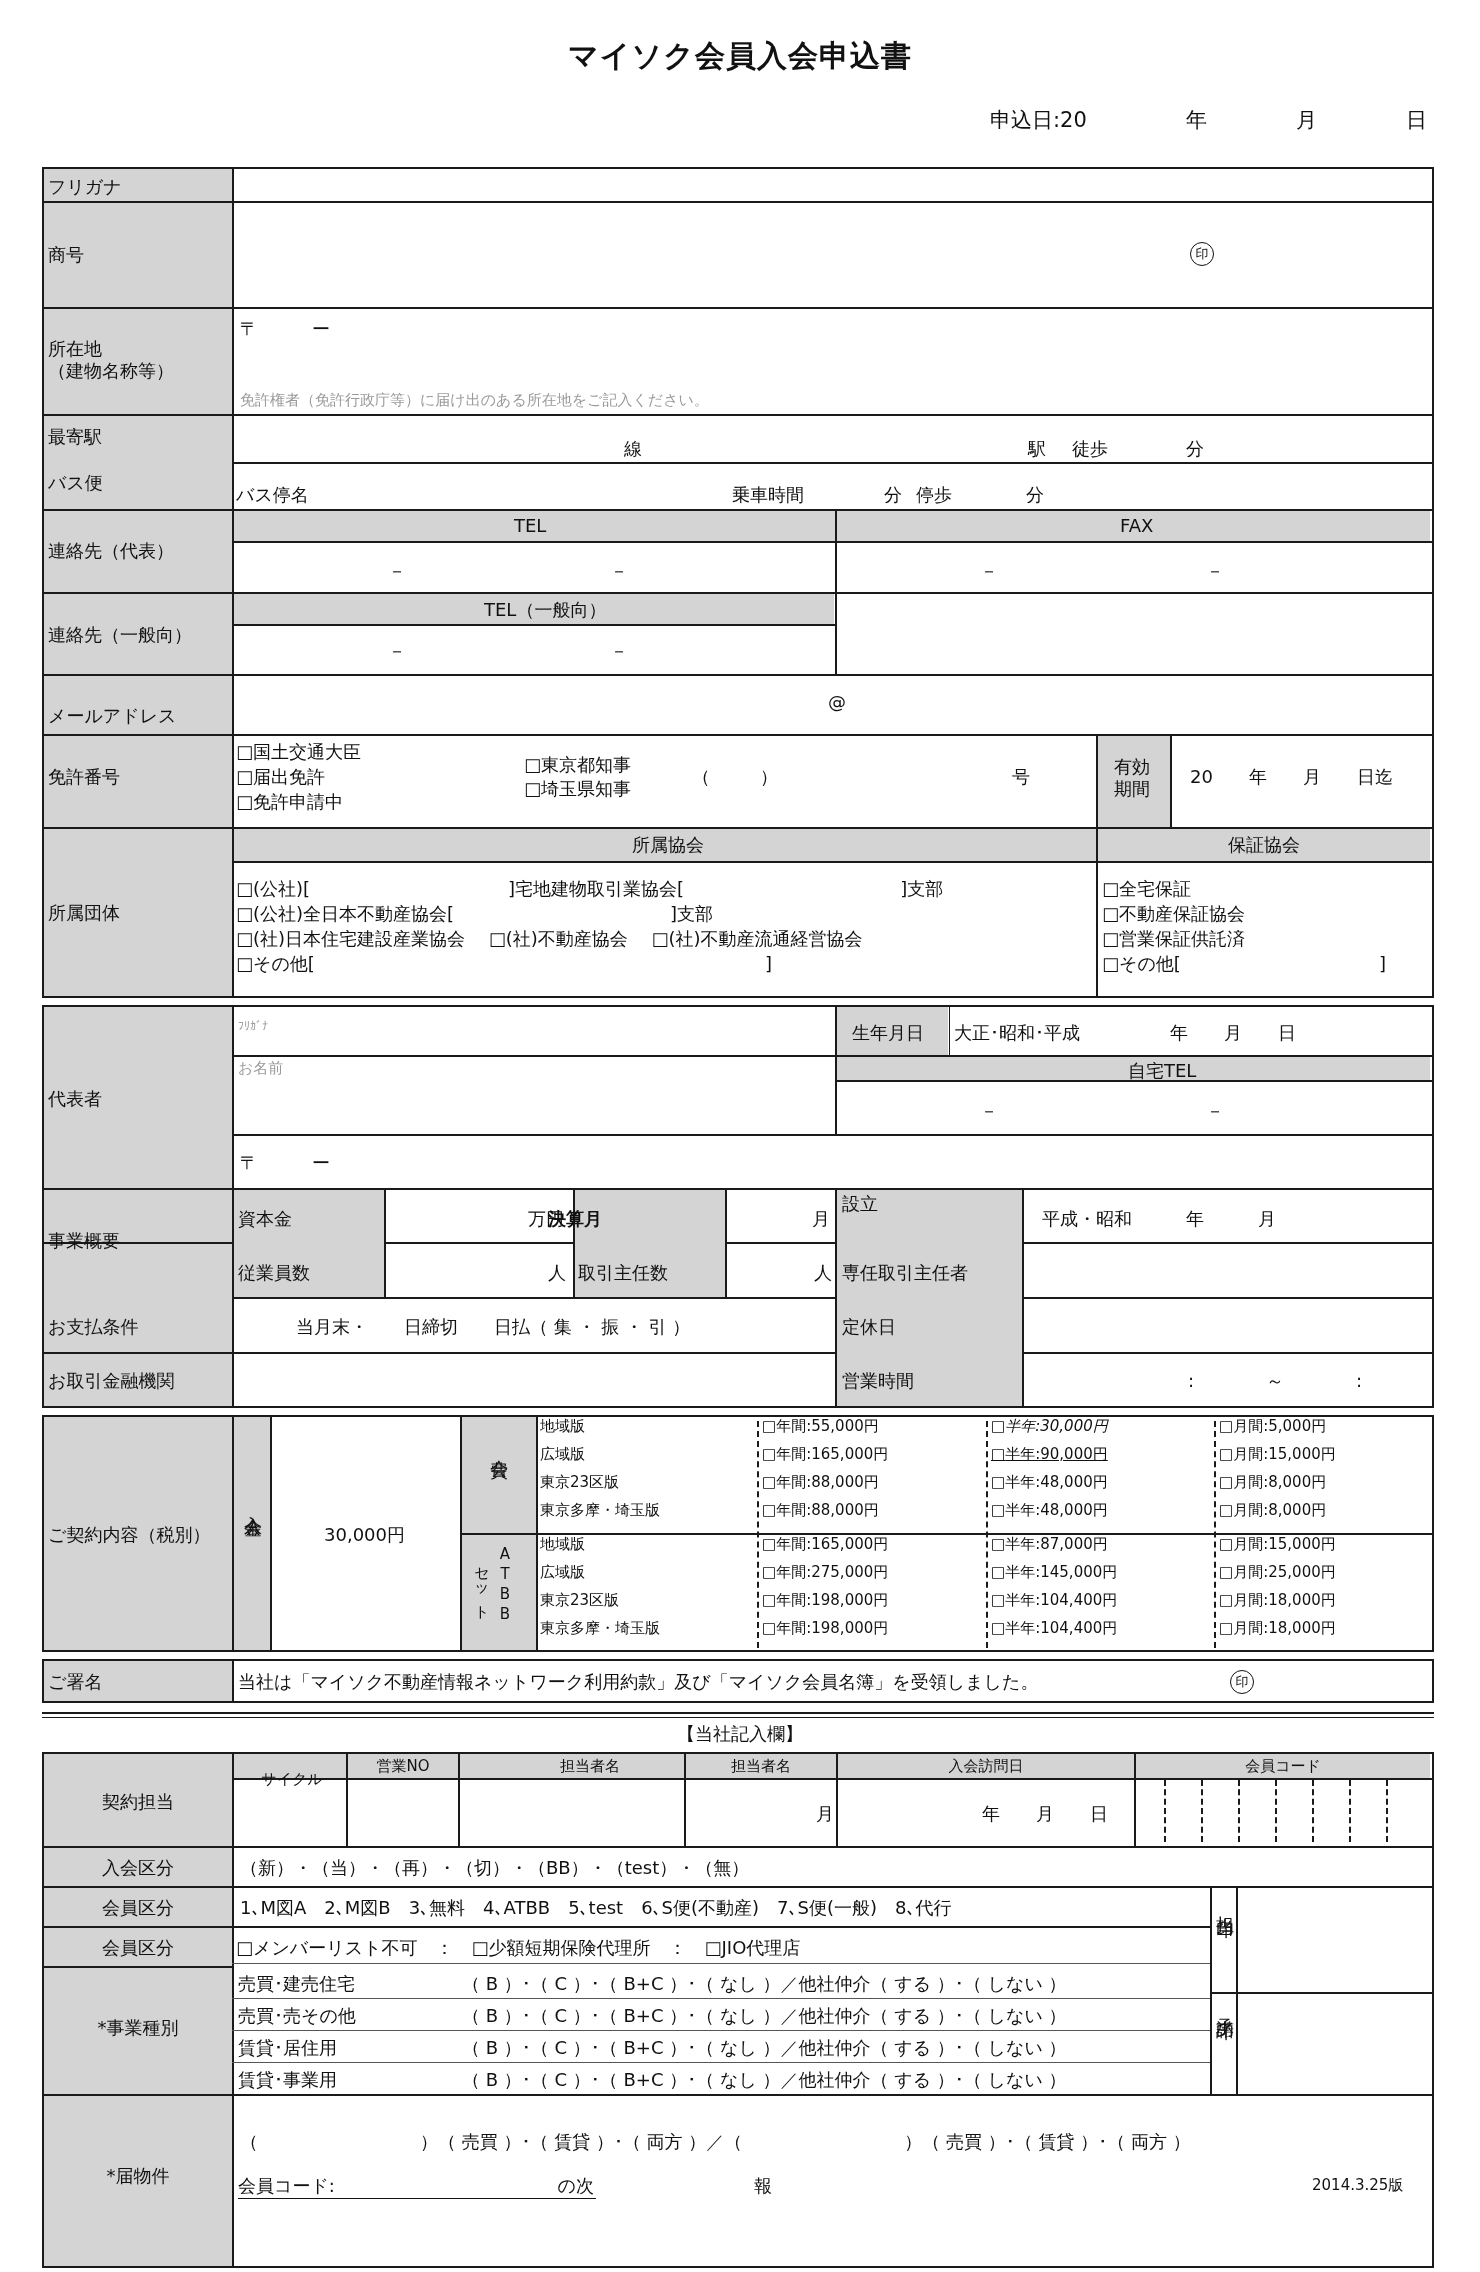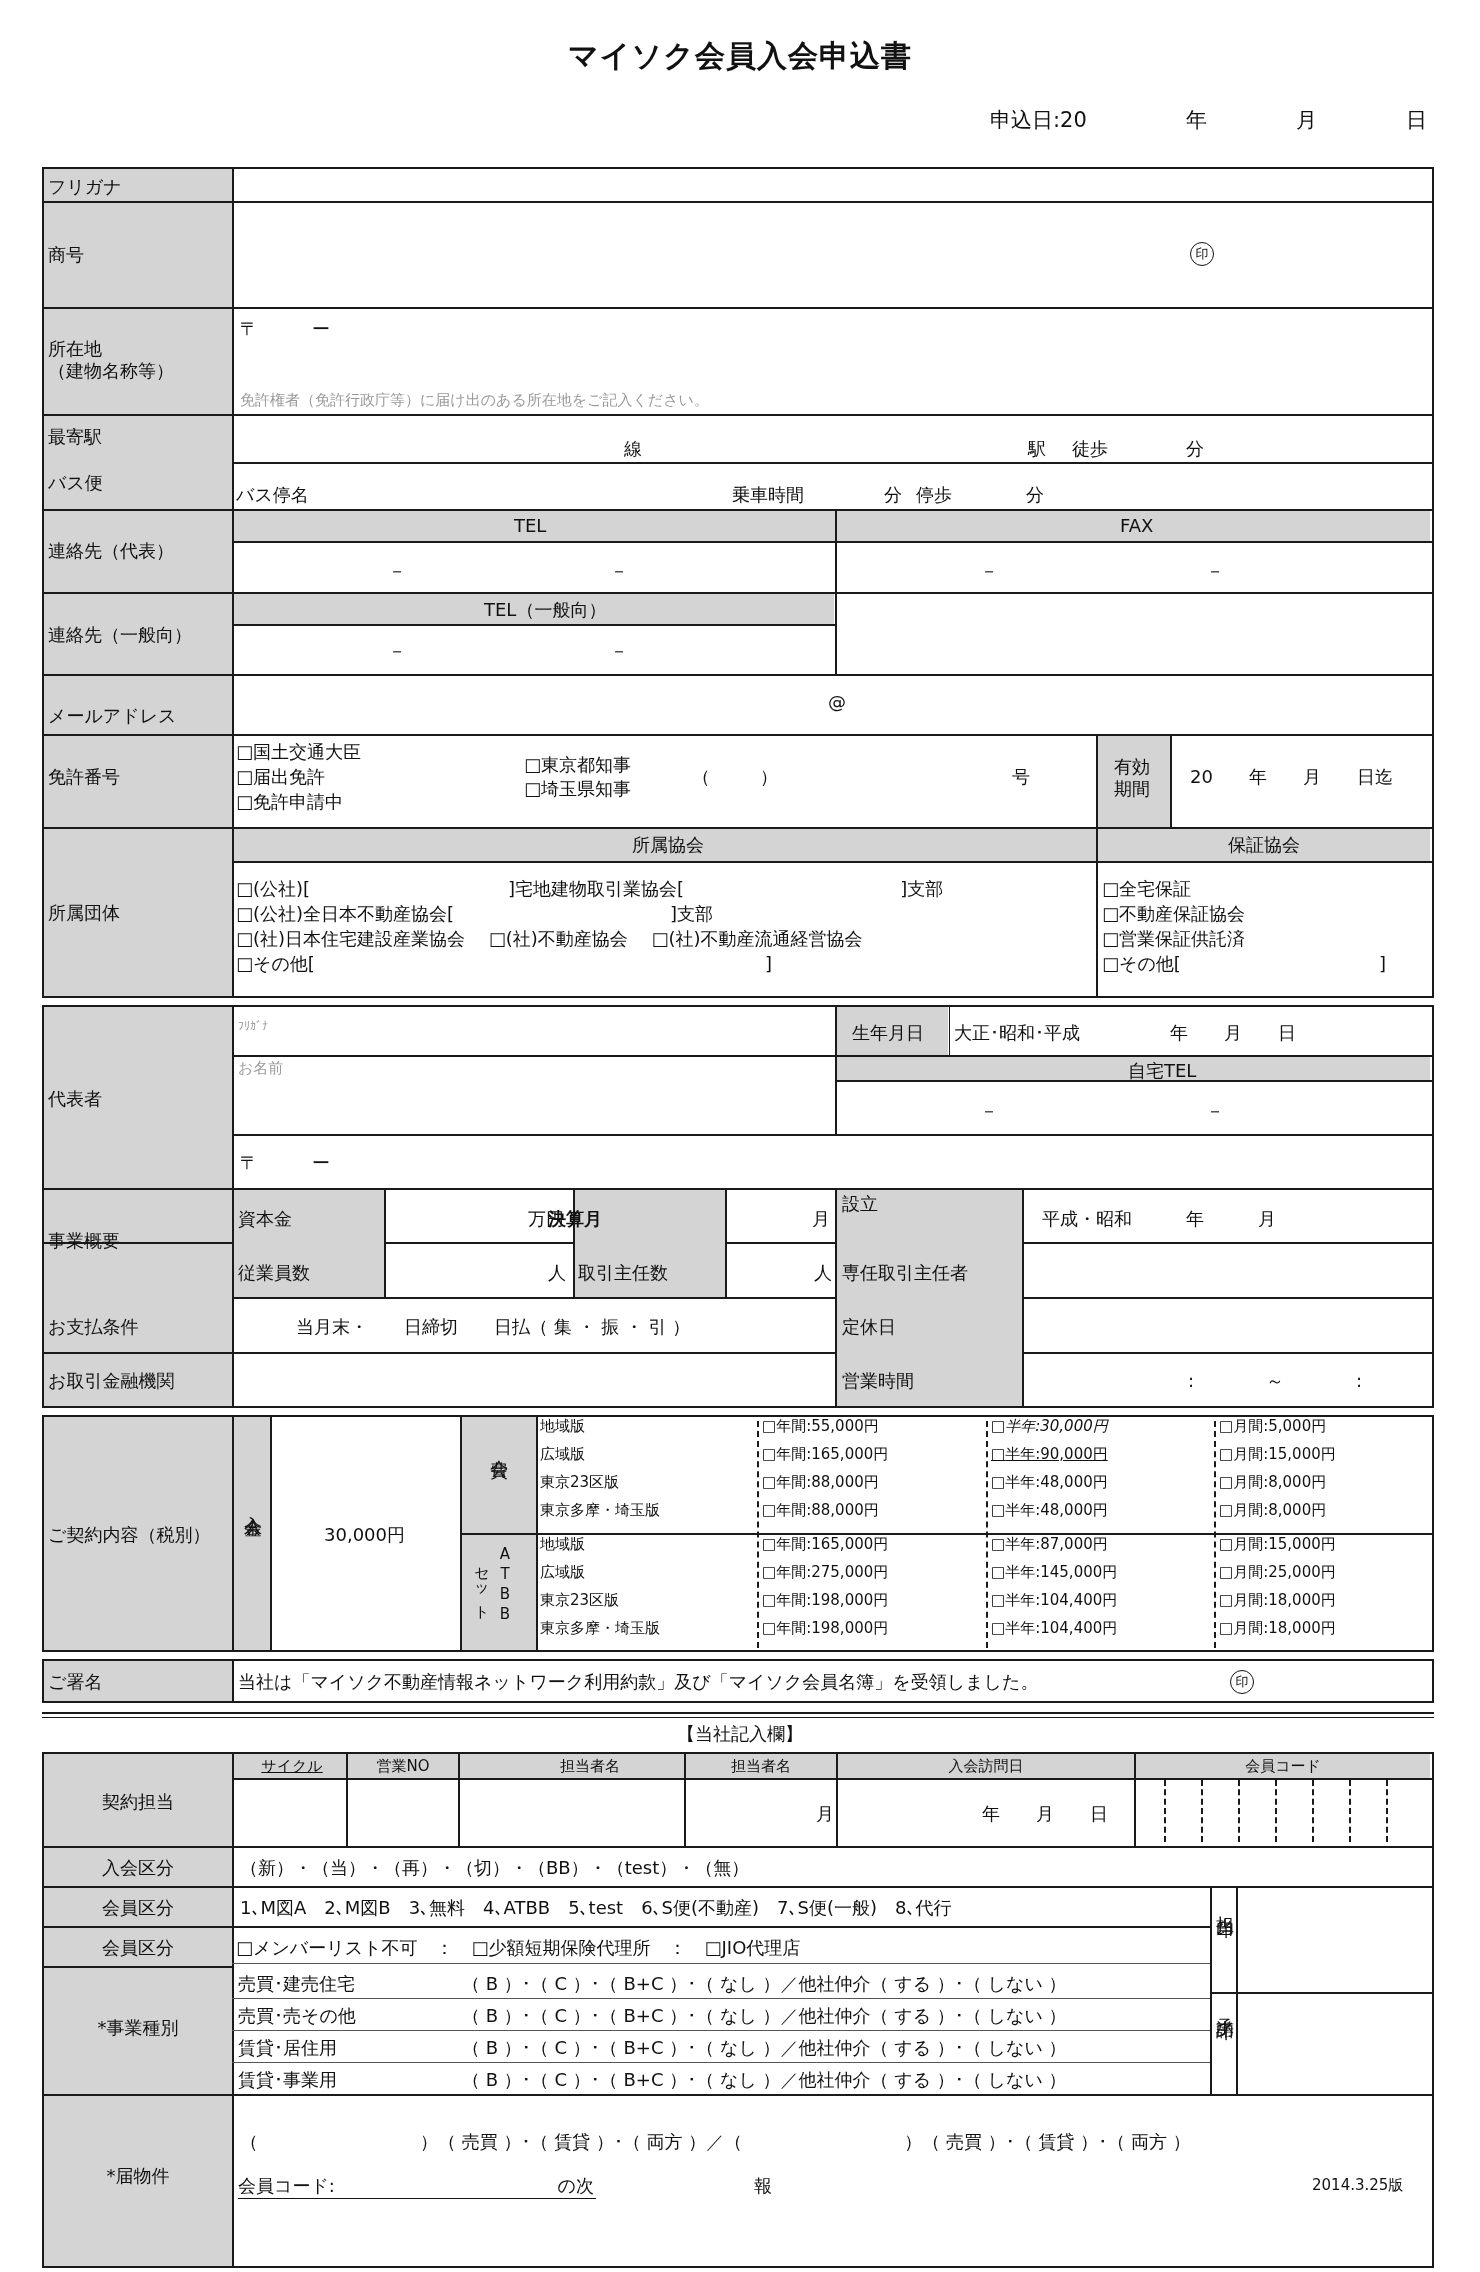--- a/index.html
+++ b/index.html
@@ -274,21 +274,21 @@
   <div class="abs lbl" style="left:0; top:0; width:188px; height:512px;"></div>
   <div class="vl" style="left:188px; top:0; height:512px;"></div>
 
   <div class="abs lbl" style="left:190px; top:0; width:1196px; height:24px;"></div>
   <div class="hl" style="left:188px; width:1200px; top:24px;"></div>
   <div class="vl" style="left:302px; top:0; height:92px;"></div>
   <div class="vl" style="left:414px; top:0; height:92px;"></div>
   <div class="vl" style="left:640px; top:0; height:92px;"></div>
   <div class="vl" style="left:792px; top:0; height:92px;"></div>
   <div class="vl" style="left:1090px; top:0; height:92px;"></div>
-  <div class="t sm center" style="left:190px; width:116px; top:3px;text-decoration:underline;">サイクル</div>
+  <div class="t sm center" style="left:190px; width:116px; top:16px;">サイクル</div>
   <div class="t sm center" style="left:304px; width:110px; top:3px;">営業NO</div>
   <div class="t sm center" style="left:416px; width:260px; top:3px;">担当者名</div>
   <div class="t sm center" style="left:642px; width:150px; top:3px;">担当者名</div>
   <div class="t sm center" style="left:794px; width:296px; top:3px;">入会訪問日</div>
   <div class="t sm center" style="left:1092px; width:294px; top:3px;">会員コード</div>
   <div class="t md center" style="left:0; width:188px; top:36px;">契約担当</div>
   <div class="abs" style="left:190px; top:26px; width:112px; height:66px;"></div>
   <div class="abs" style="left:304px; top:26px; width:110px; height:66px;"></div>
   <div class="abs" style="left:416px; top:26px; width:224px; height:66px;"></div>
   <div class="t md" style="left:772px; top:48px;">月</div>

